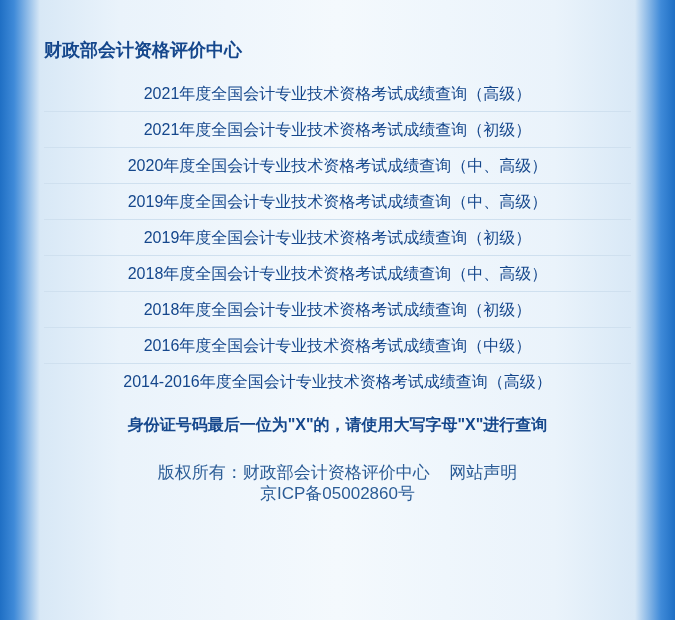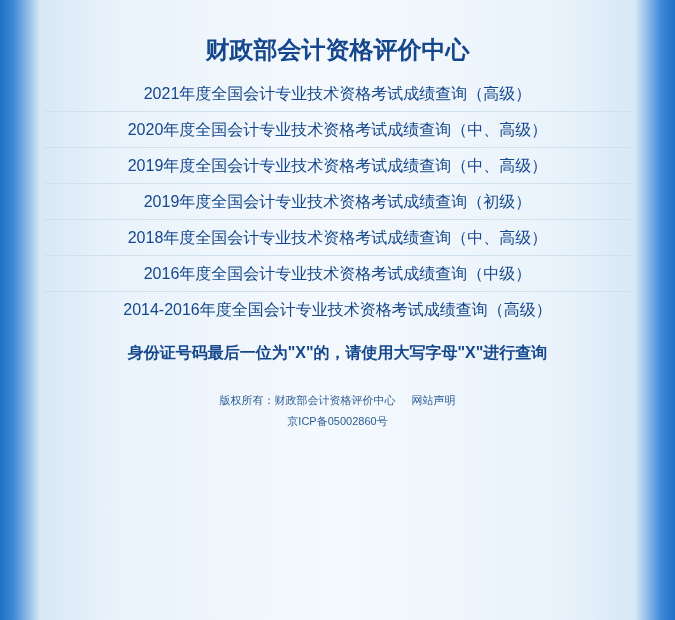--- a/index.html
+++ b/index.html
@@ -28,24 +28,24 @@
     position: absolute;
     left: 14px;
     top: 0;
     width: 647px;
     height: 620px;
     box-sizing: border-box;
     padding: 0 30px;
   }
   .title-block {
     padding-top: 36px;
-    text-align: center;
+    text-align: left;
     color: #15478c;
     font-weight: bold;
-    font-size: 24px;
+    font-size: 18px;
     line-height: 28px;
   }
   .title-line {
     display: block;
   }
   .links {
     margin-top: 12px;
   }
   .link-row {
     height: 35px;
@@ -66,21 +66,21 @@
     margin-top: 16px;
     text-align: center;
     color: #15478c;
     font-weight: bold;
     font-size: 16px;
   }
   .footer {
     margin-top: 26px;
     text-align: center;
     color: #2b5c96;
-    font-size: 11px;
+    font-size: 17px;
     line-height: 21px;
   }
   .footer .sep {
     display: inline-block;
     width: 10px;
   }
   .footer a {
     color: #2b5c96;
     text-decoration: none;
     cursor: pointer;
@@ -97,30 +97,36 @@
 
     <div class="title-block">
       <span class="title-line">财政部会计资格评价中心</span>
     </div>
 
     <div class="links">
       <div class="link-row">
         <a>2021年度全国会计专业技术资格考试成绩查询（高级）</a>
       </div>
       <div class="link-row">
+        <a>2021年度全国会计专业技术资格考试成绩查询（初级）</a>
+      </div>
+      <div class="link-row">
         <a>2020年度全国会计专业技术资格考试成绩查询（中、高级）</a>
       </div>
       <div class="link-row">
         <a>2019年度全国会计专业技术资格考试成绩查询（中、高级）</a>
       </div>
       <div class="link-row">
         <a>2019年度全国会计专业技术资格考试成绩查询（初级）</a>
       </div>
       <div class="link-row">
         <a>2018年度全国会计专业技术资格考试成绩查询（中、高级）</a>
+      </div>
+      <div class="link-row">
+        <a>2018年度全国会计专业技术资格考试成绩查询（初级）</a>
       </div>
       <div class="link-row">
         <a>2016年度全国会计专业技术资格考试成绩查询（中级）</a>
       </div>
       <div class="link-row">
         <a>2014-2016年度全国会计专业技术资格考试成绩查询（高级）</a>
       </div>
     </div>
 
     <div class="notice">身份证号码最后一位为"X"的，请使用大写字母"X"进行查询</div>

